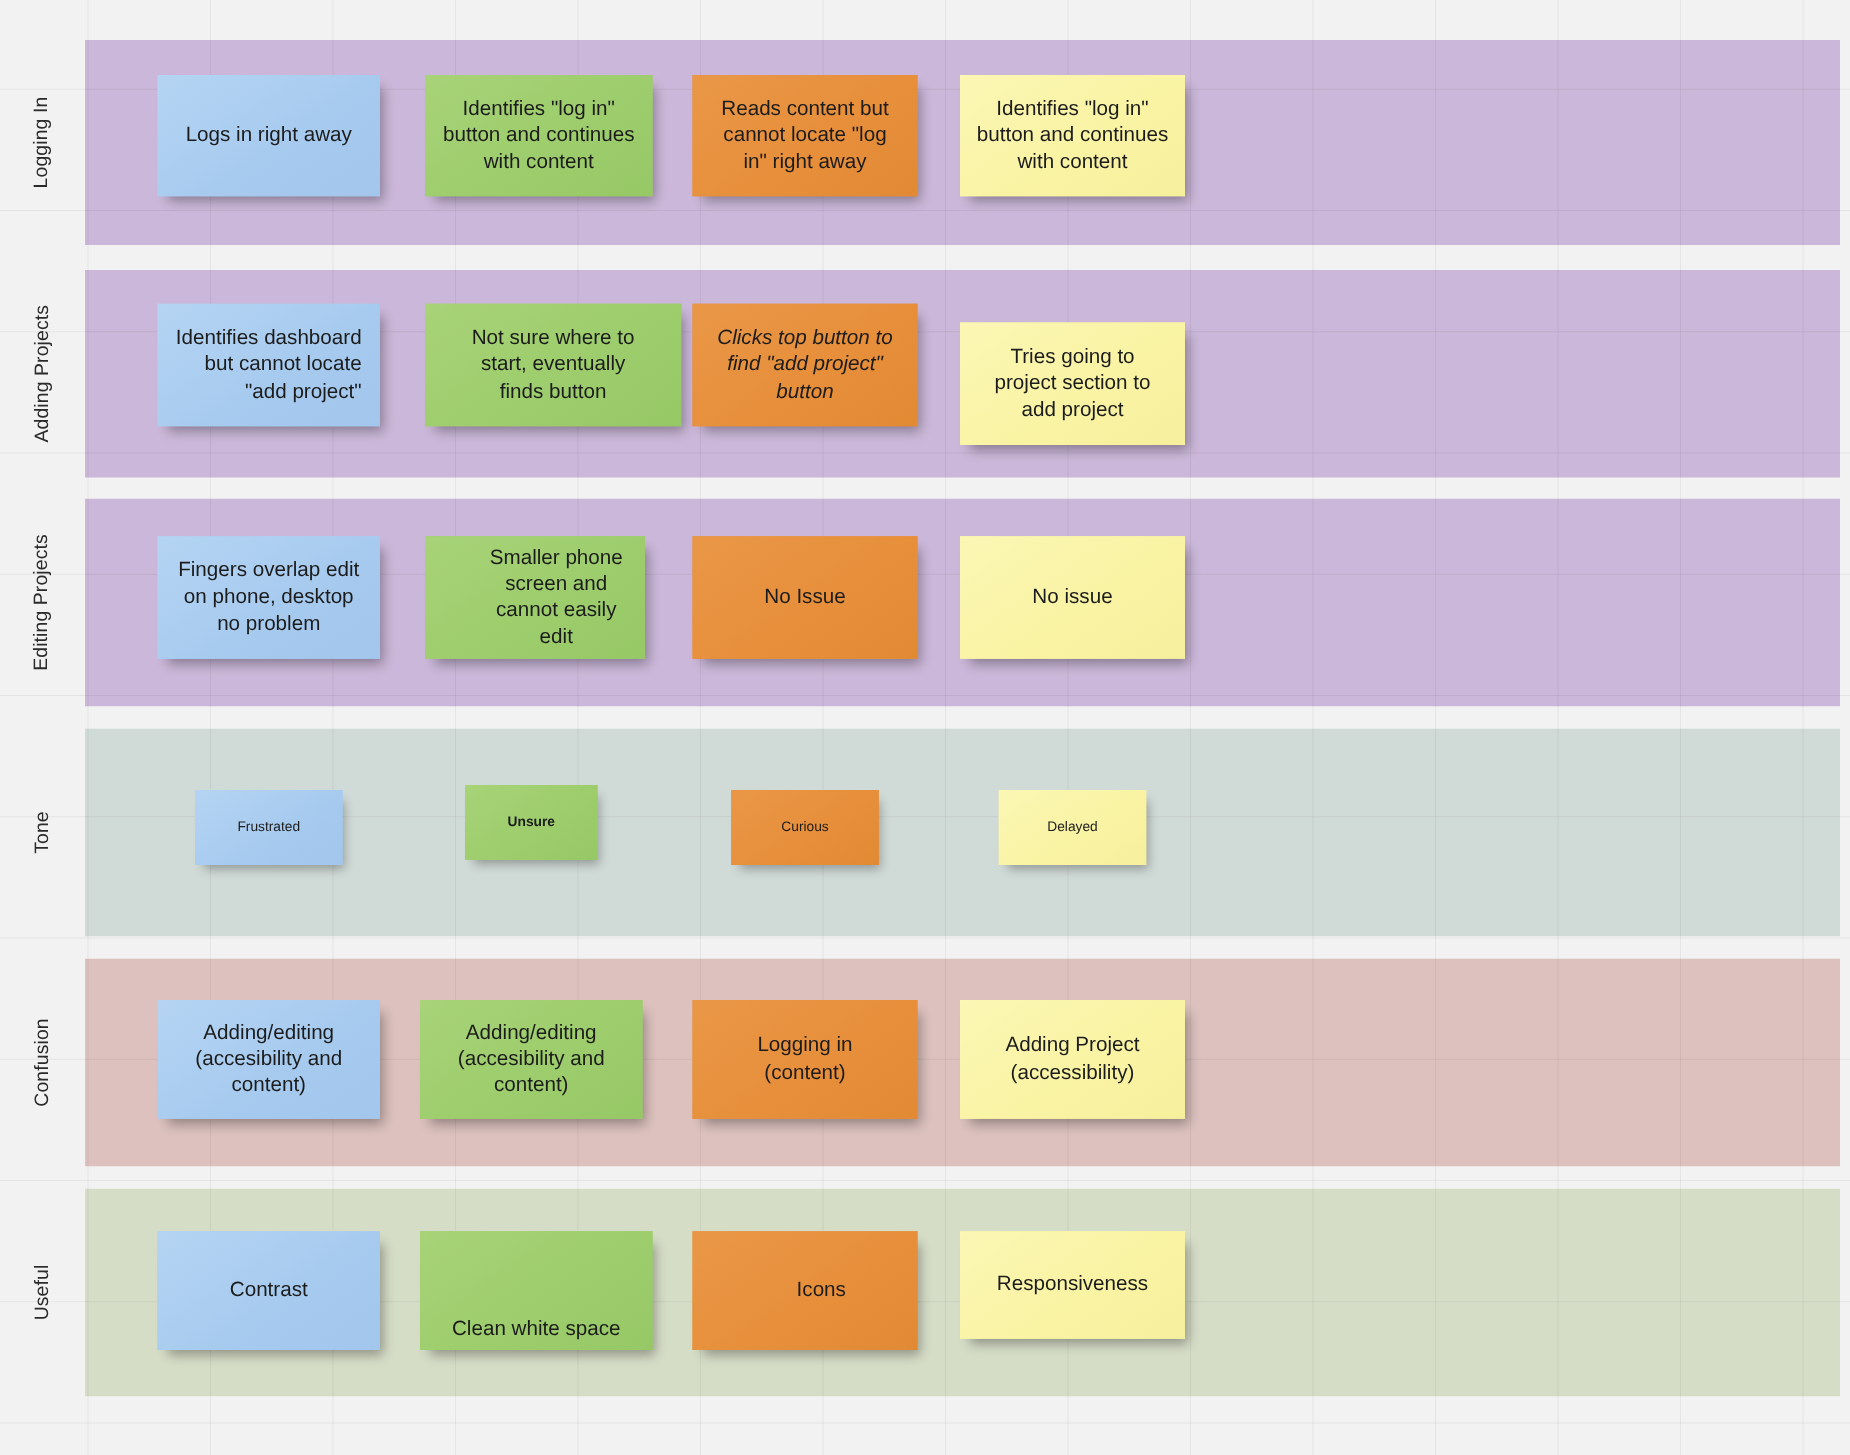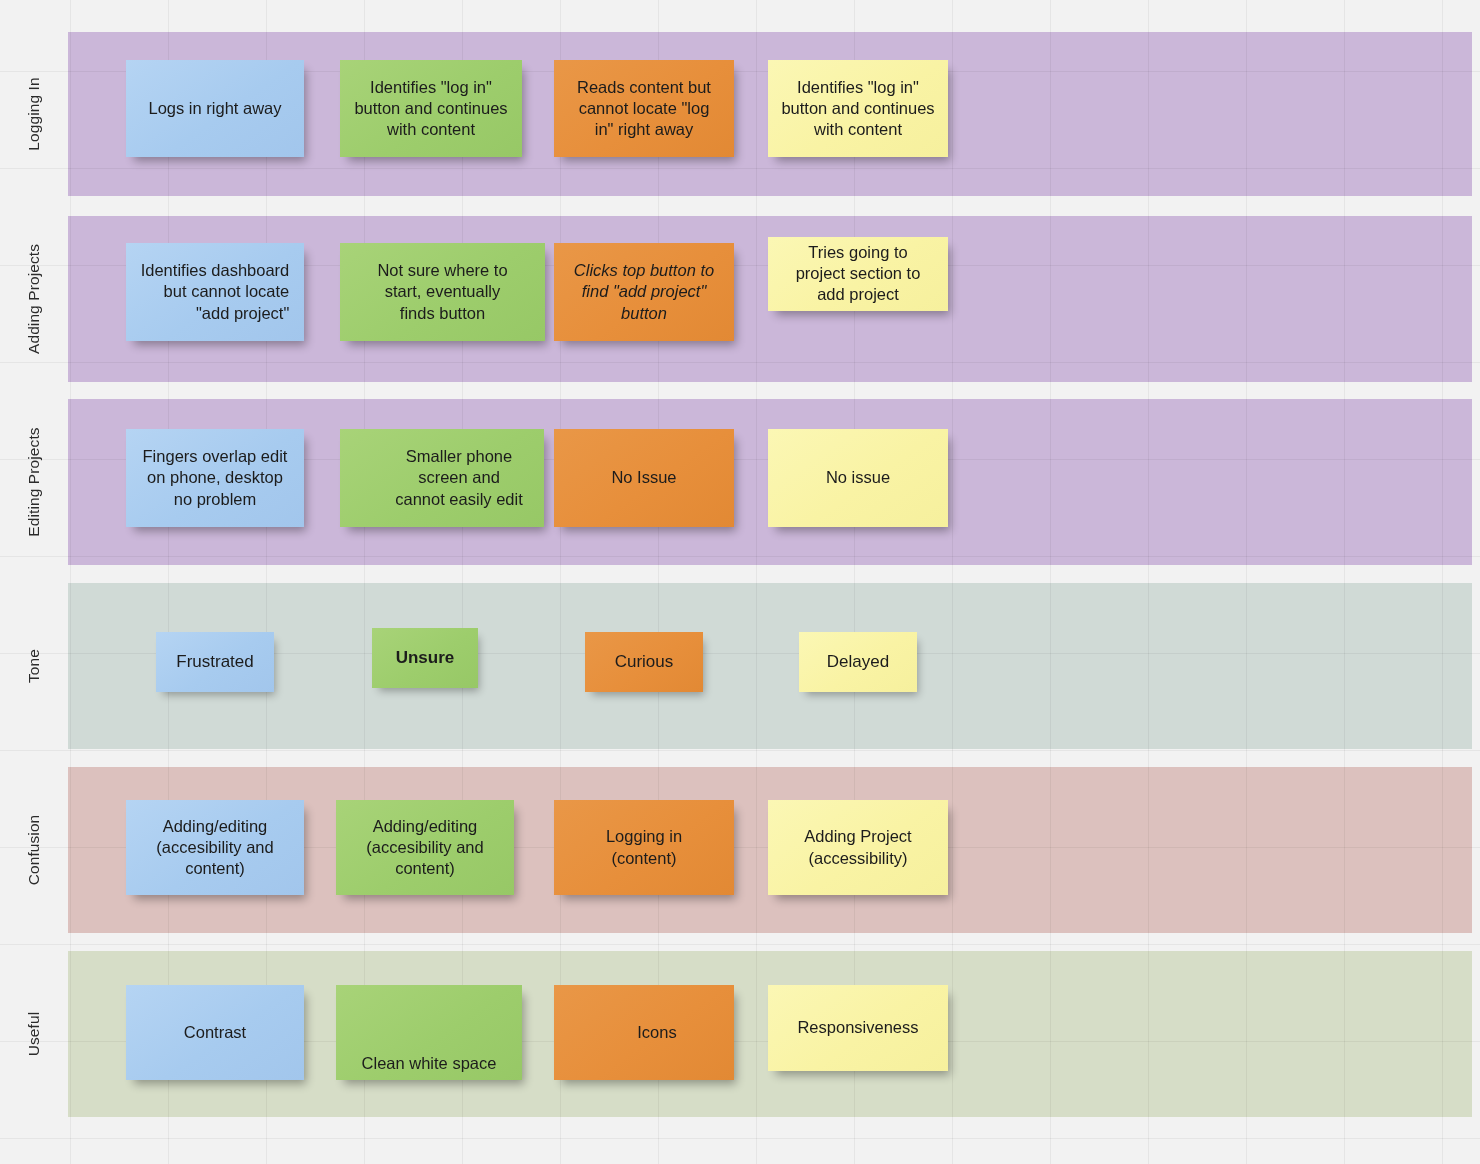--- a/index.html
+++ b/index.html
@@ -62,21 +62,21 @@
     align-items: center;
     justify-content: center;
     text-align: center;
     color: #1c1c1c;
     padding: 6px 10px;
     line-height: 1.28;
     font-size: 16.5px;
     box-shadow: 5px 7px 9px -3px rgba(0,0,0,0.33);
   }
   .note.small {
-    font-size: 17px;
+    font-size: 11px;
     box-shadow: 4px 6px 8px -3px rgba(0,0,0,0.3);
   }
   .note .txt { display: block; white-space: pre-line; }
 
   .c-blue   { background: #aacdf0; background-image: linear-gradient(145deg,#b5d4f3 0%,#a7cbef 55%,#a2c6ec 100%); }
   .c-green  { background: #9fce6e; background-image: linear-gradient(145deg,#a8d378 0%,#9dcd6c 55%,#97c866 100%); }
   .c-orange { background: #e8913e; background-image: linear-gradient(145deg,#e99747 0%,#e78f3b 55%,#e28934 100%); }
   .c-yellow { background: #f9f4a8; background-image: linear-gradient(145deg,#fbf7b4 0%,#f9f3a4 55%,#f6f09d 100%); }
 </style>
 </head>
@@ -117,35 +117,35 @@
     <div class="note c-green" style="left: 340px; top: 243px; width: 205px; height: 98px;">
       <span class="txt">Not sure where to
 start, eventually
 finds button</span>
     </div>
     <div class="note c-orange" style="left: 554px; top: 243px; width: 180px; height: 98px; font-style: italic;">
       <span class="txt">Clicks top button to
 find "add project"
 button</span>
     </div>
-    <div class="note c-yellow" style="left: 768px; top: 237px; width: 180px; height: 74px; align-items: flex-end;">
+    <div class="note c-yellow" style="left: 768px; top: 258px; width: 180px; height: 98px;">
       <span class="txt">Tries going to
 project section to
 add project</span>
     </div>
     <div class="band" style="top: 399px; height: 166px; background: rgb(214, 193, 229);"></div>
     <div class="axis-label" style="top: 399px; height: 166px;">
       <span>Editing Projects</span>
     </div>
     <div class="note c-blue" style="left: 126px; top: 429px; width: 178px; height: 98px;">
       <span class="txt">Fingers overlap edit
 on phone, desktop
 no problem</span>
     </div>
-    <div class="note c-green" style="left: 340px; top: 429px; width: 204px; height: 98px; padding-left: 44px;">
+    <div class="note c-green" style="left: 340px; top: 429px; width: 176px; height: 98px; padding-left: 44px;">
       <span class="txt">Smaller phone
 screen and
 cannot easily edit</span>
     </div>
     <div class="note c-orange" style="left: 554px; top: 429px; width: 180px; height: 98px;">
       <span class="txt">No Issue</span>
     </div>
     <div class="note c-yellow" style="left: 768px; top: 429px; width: 180px; height: 98px;">
       <span class="txt">No issue</span>
     </div>

